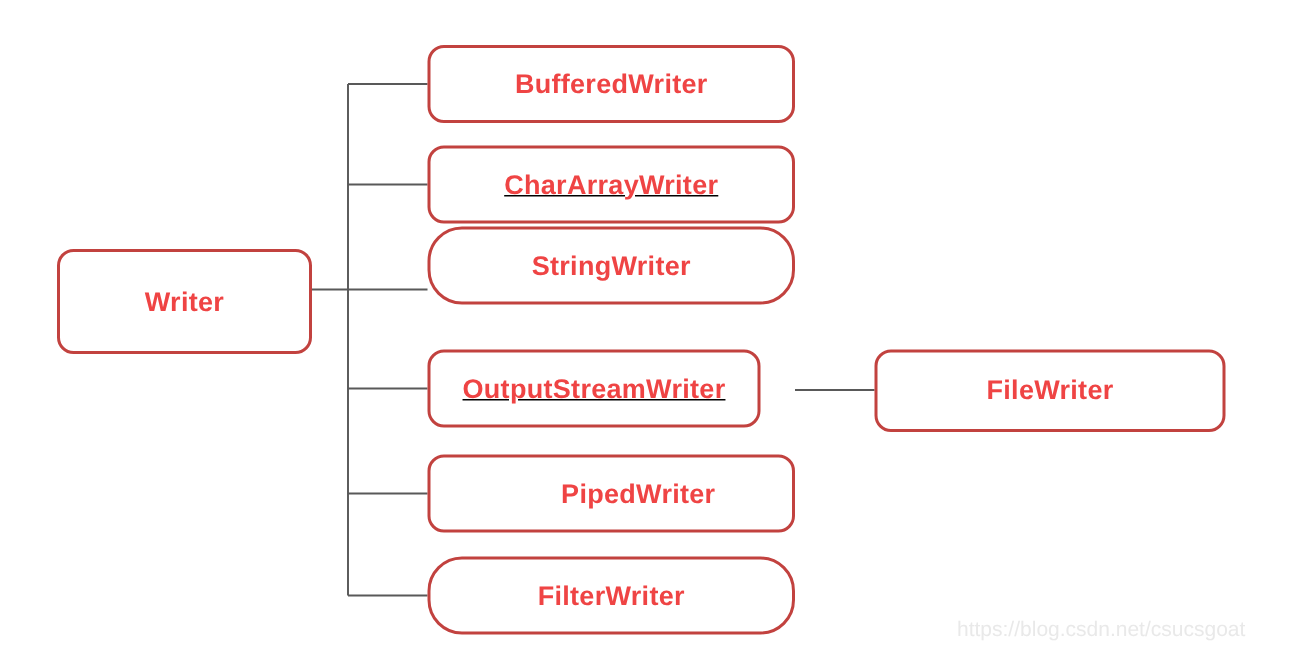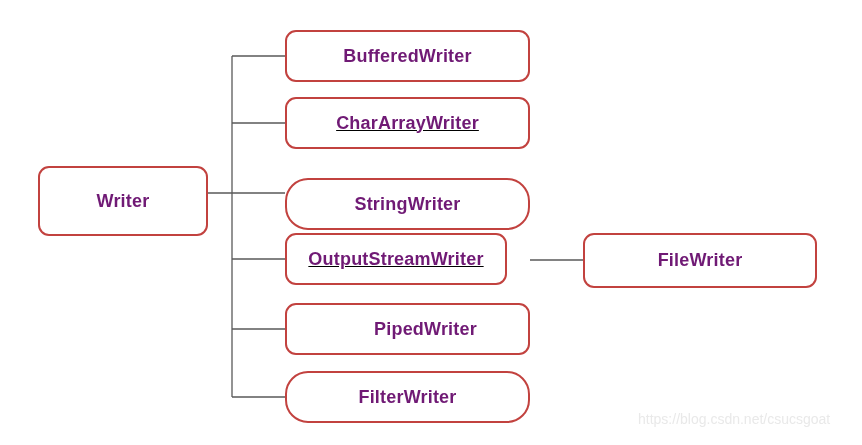--- a/index.html
+++ b/index.html
@@ -28,29 +28,29 @@
     border: 2.5px solid #c2423f;
     border-radius: 11px;
     background: #ffffff;
     display: flex;
     align-items: center;
     justify-content: center;
   }
   .node .label {
     font-weight: bold;
     font-size: 18px;
-    color: #701a75;
+    color: #ef4444;
     letter-spacing: 0.2px;
     white-space: nowrap;
   }
   
   .n-writer        { left: 38px;  top: 166px; width: 170px; height: 70px; }
   .n-buffered      { left: 285px; top: 30px;  width: 245px; height: 52px; }
   .n-chararray     { left: 285px; top: 97px;  width: 245px; height: 52px; text-decoration: underline; }
-  .n-string        { left: 285px; top: 178px; width: 245px; height: 52px; border-radius: 23px; }
+  .n-string        { left: 285px; top: 151px; width: 245px; height: 52px; border-radius: 23px; }
   .n-outputstream  { left: 285px; top: 233px; width: 222px; height: 52px; text-decoration: underline; }
   .n-piped         { left: 285px; top: 303px; width: 245px; height: 52px; padding-left: 36px; }
   .n-filter        { left: 285px; top: 371px; width: 245px; height: 52px; border-radius: 23px; }
   .n-file          { left: 583px; top: 233px; width: 234px; height: 55px; }
 
   .watermark {
     position: absolute;
     left: 638px;
     top: 411px;
     font-size: 14px;

